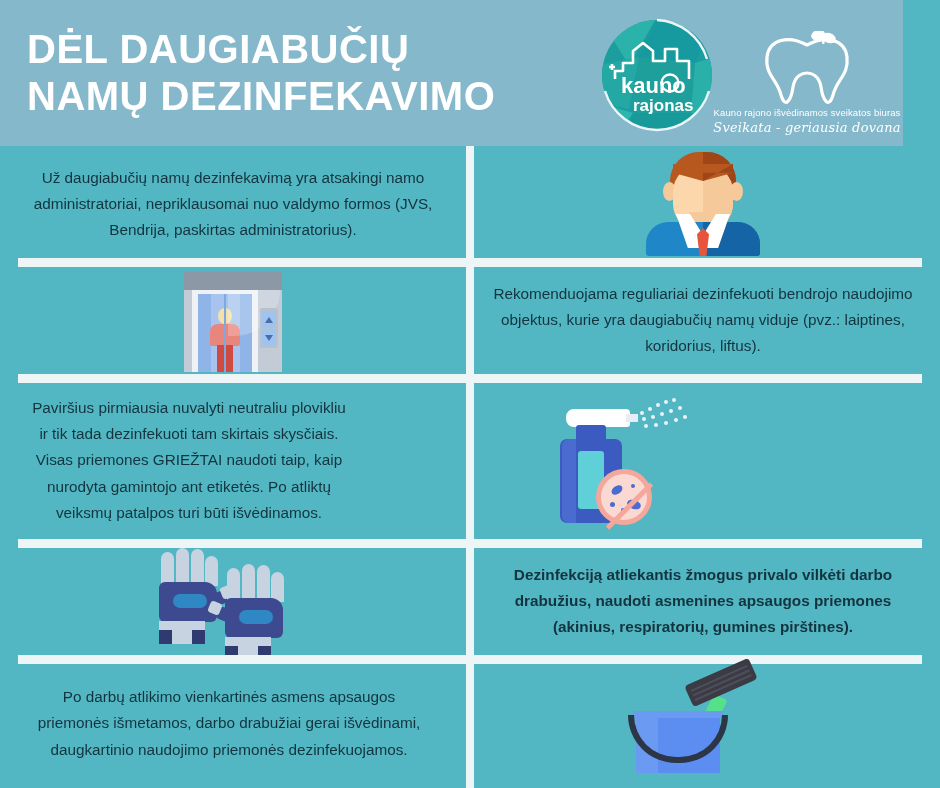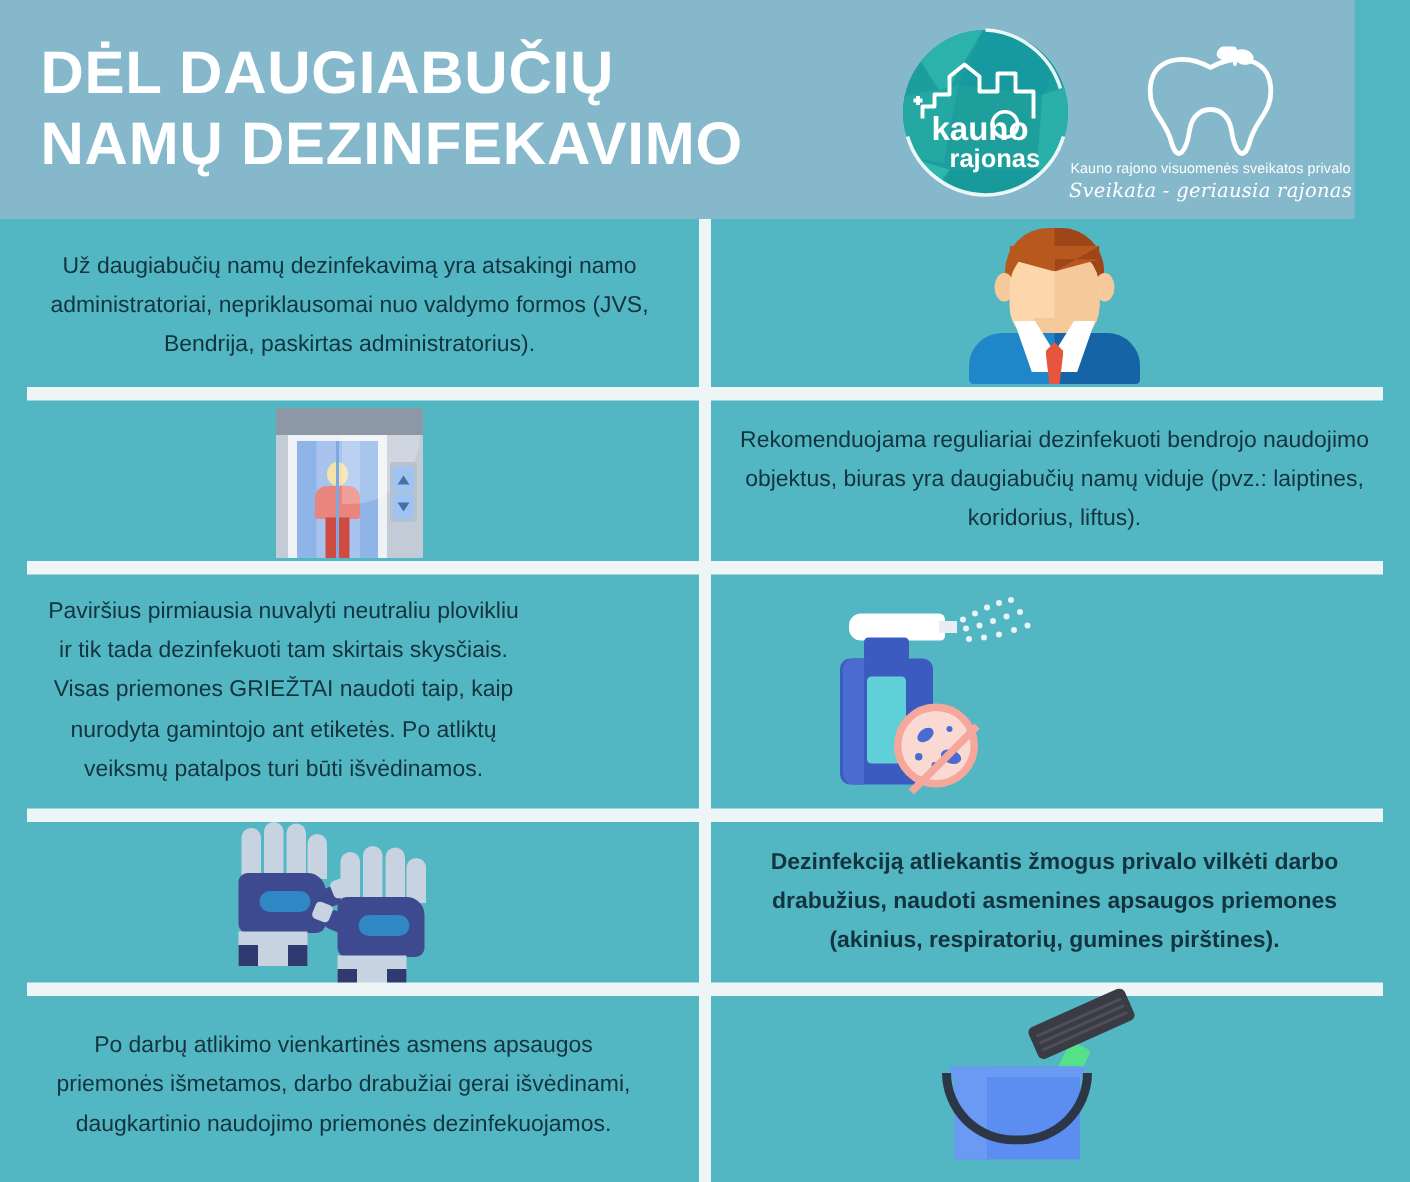--- a/index.html
+++ b/index.html
@@ -378,22 +378,22 @@
 
       <div class="logo-biuras">
         <svg viewBox="0 0 176 76" width="176" height="76" aria-hidden="true">
           <path d="M88 14 C70 4 50 8 48 26 C46 44 58 48 62 64 C66 78 72 70 74 56
                    C76 44 84 42 88 42 C92 42 100 44 102 56 C104 70 110 78 114 64
                    C118 48 130 44 128 26 C126 8 106 4 88 14 Z" fill="none" stroke="#ffffff" stroke-width="3.2" stroke-linejoin="round"></path>
           <ellipse cx="99" cy="4" rx="7" ry="5" fill="#ffffff" transform="rotate(-18 99 4)"></ellipse>
           <ellipse cx="110" cy="7" rx="7" ry="5" fill="#ffffff" transform="rotate(18 110 7)"></ellipse>
           <rect x="103" y="2" width="2.6" height="11" rx="1.3" fill="#ffffff"></rect>
         </svg>
-        <div class="biuras-line1">Kauno rajono visuomenės sveikatos privalo</div>
-        <div class="biuras-line2">Sveikata - geriausia rajonas</div>
+        <div class="biuras-line1">Kauno rajono išvėdinamos sveikatos biuras</div>
+        <div class="biuras-line2">Sveikata - geriausia dovana</div>
       </div>
 
     </div>
   </div>
 
   <div class="grid">
 
     <div class="vdiv" style="top:0; height:642px;"></div>
 
     <div class="row" style="top:0; height:116px;">
@@ -438,21 +438,21 @@
           </div>
           <div class="e-btn up">
             <div class="e-tri-up"></div>
           </div>
           <div class="e-btn dn">
             <div class="e-tri-dn"></div>
           </div>
         </div>
       </div>
       <div class="cell" style="width:474px; height:116px;">
-        <div class="cell-text">Rekomenduojama reguliariai dezinfekuoti bendrojo naudojimo objektus, biuras yra daugiabučių namų viduje (pvz.: laiptines, koridorius, liftus).</div>
+        <div class="cell-text">Rekomenduojama reguliariai dezinfekuoti bendrojo naudojimo objektus, kurie yra daugiabučių namų viduje (pvz.: laiptines, koridorius, liftus).</div>
       </div>
     </div>
     <div class="hdiv" style="top:228px;"></div>
 
     <div class="row" style="top:232px; height:165px;">
       <div class="cell" style="width:378px; height:165px;">
         <div class="cell-text">Paviršius pirmiausia nuvalyti neutraliu plovikliu ir tik tada dezinfekuoti tam skirtais skysčiais.
 Visas priemones GRIEŽTAI naudoti taip, kaip nurodyta gamintojo ant etiketės. Po atliktų veiksmų patalpos turi būti išvėdinamos.</div>
       </div>
       <div class="cell cell-art" style="width:474px; height:165px;">

